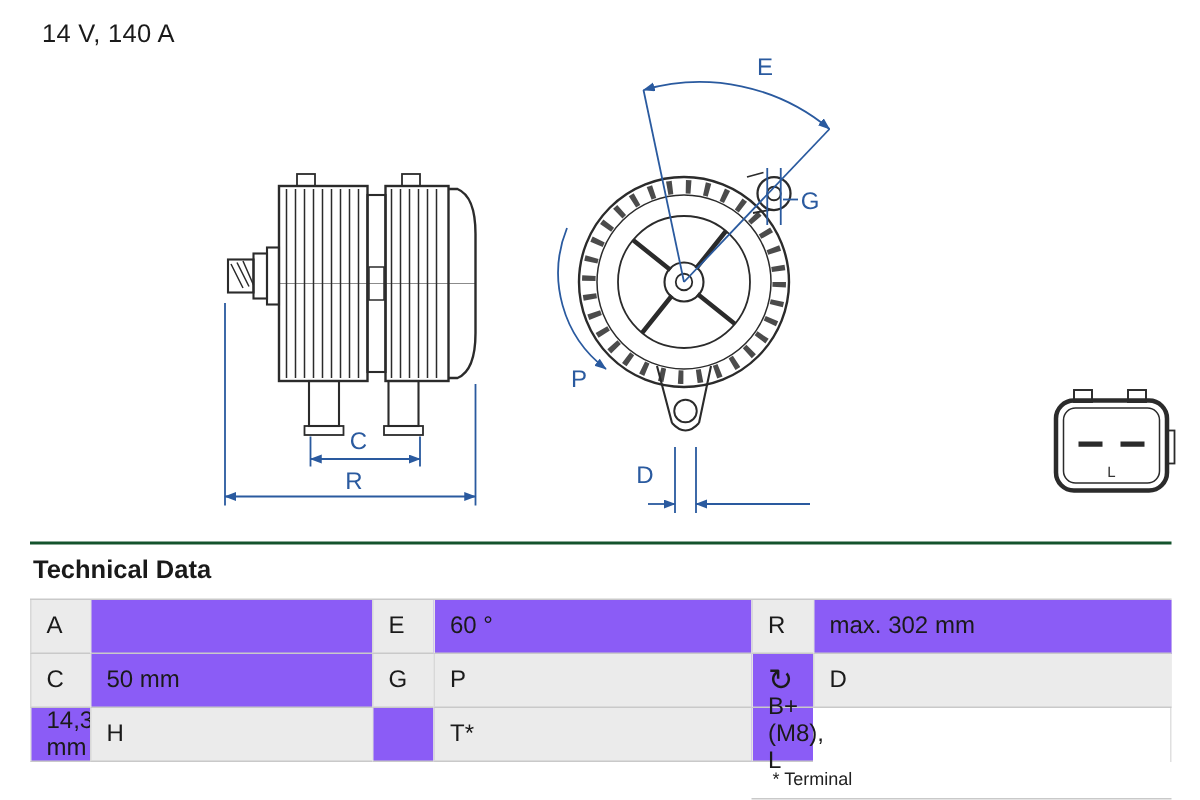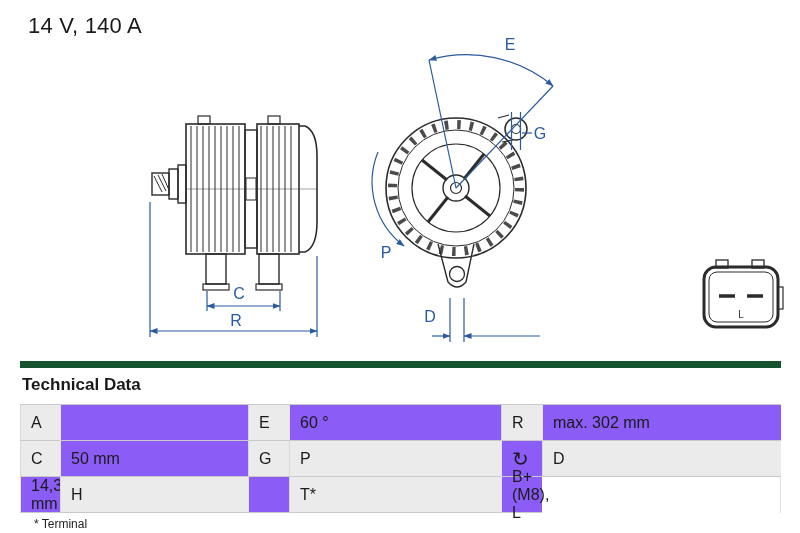--- a/index.html
+++ b/index.html
@@ -6,50 +6,50 @@
   html,body { width:800px; height:533px; }
   body {
     font-family:"Liberation Sans", sans-serif;
     background:#ffffff;
     color:#1a1a1a;
     position:relative;
     overflow:hidden;
   }
   .rating {
     position:absolute; top:13px; left:28px;
-    font-size:22px; letter-spacing:.2px;
+    font-size:17px; letter-spacing:.2px;
   }
   .drawing { position:absolute; top:0; left:0; }
 
   .tech {
     position:absolute; top:361px; left:20px; width:761px;
   }
   .tech-title {
     font-weight:bold; font-size:17px;
-    border-top:7px solid #14532d;
+    border-top:2px solid #14532d;
     padding:7px 0 9px 2px;
   }
   .t-table {
     display:grid;
     grid-template-columns:40px 188px 41px 212px 41px 239px;
     border-top:1px solid #c9c9c9;
     border-right:1px solid #e0e0e0;
   }
   .cell {
     height:36px; display:flex; align-items:center;
     padding-left:10px; font-size:16px;
     border-bottom:1px solid #c9c9c9;
   }
   .key {
     background:#ebebeb;
     border-left:1px solid #d8d8d8;
   }
   .val { background:#8b5cf6; border-left:1px solid #e4e4e4; }
   .icon-cell { font-size:20px; padding-top:0; }
-  .footnote-row { display:flex; justify-content:flex-start; }
+  .footnote-row { display:flex; justify-content:flex-end; }
   .footnote {
     width:280px; padding:4px 0 6px 14px;
     font-size:12px; color:#222;
     border-bottom:1px solid #c9c9c9;
   }
   .dimtext { font-size:16px; fill:#2a5a9f; }
   .conntext { font-size:10px; fill:#333; }
 </style>
 </head>
 <body>

